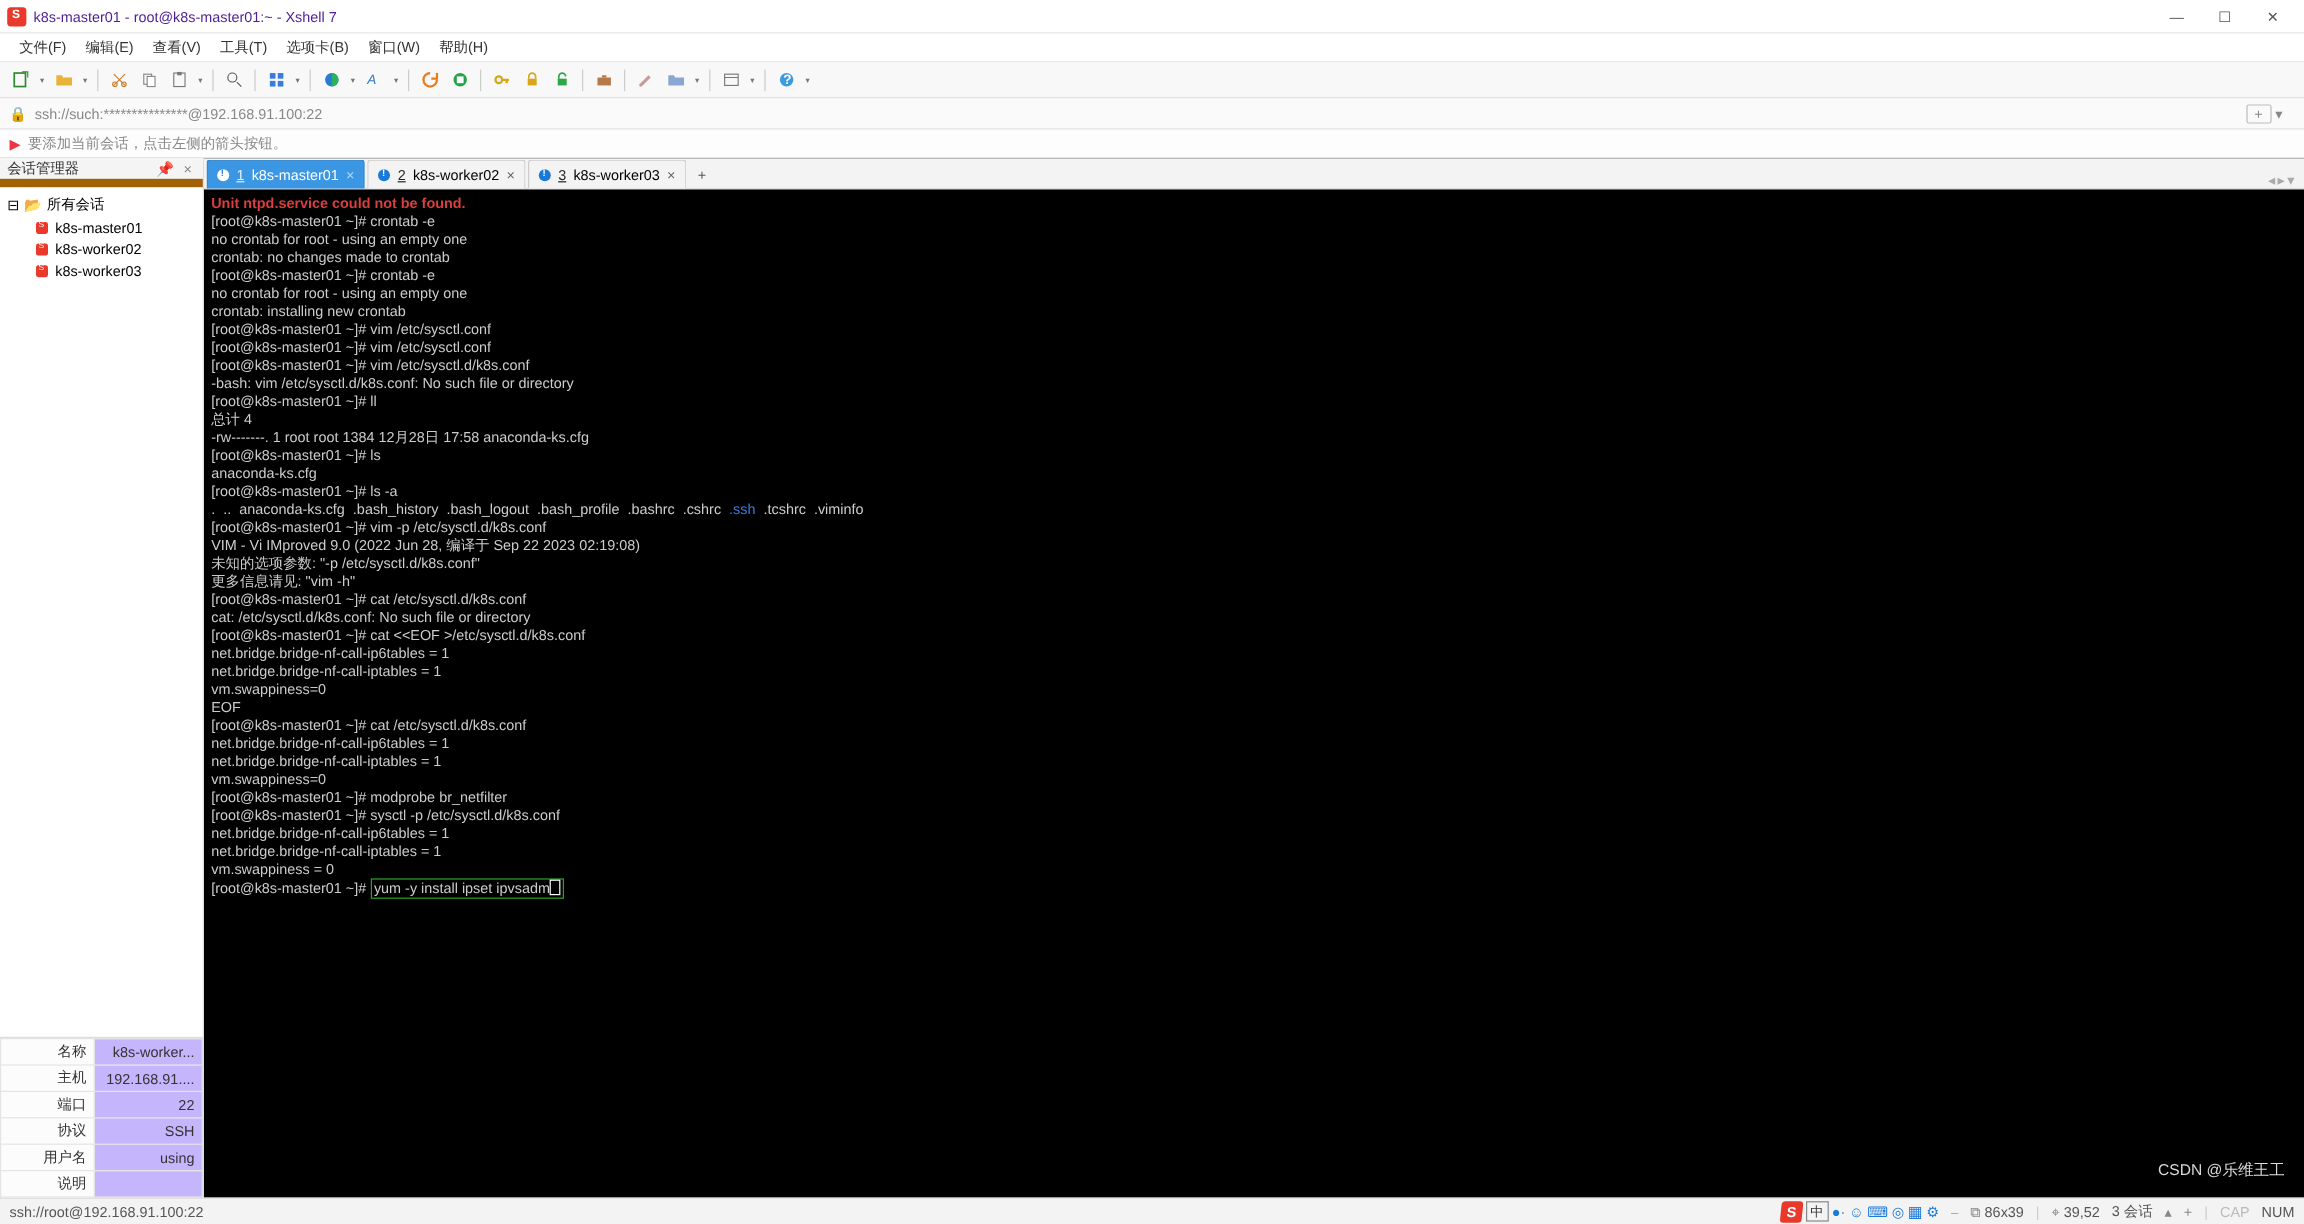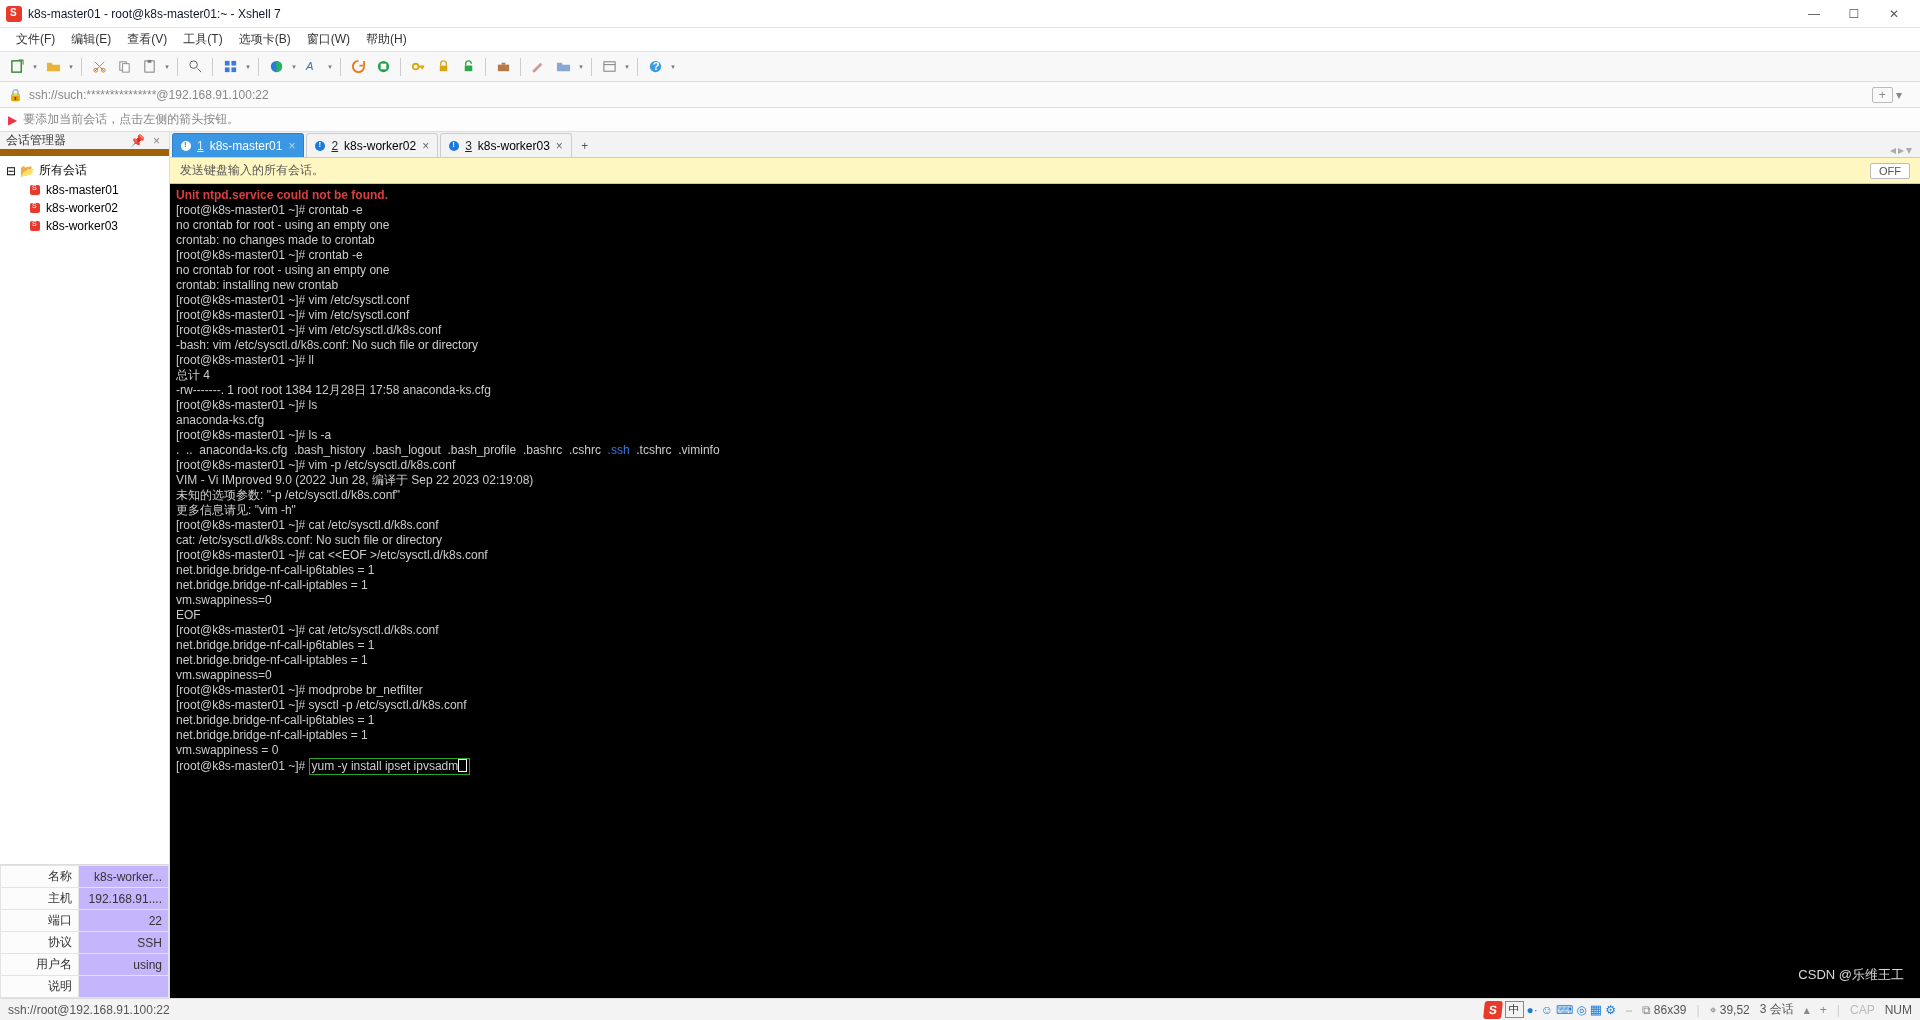--- a/index.html
+++ b/index.html
@@ -2,21 +2,21 @@
 <html><head>
 <meta charset="utf-8">
 <style>
 * { margin:0; padding:0; box-sizing:border-box; font-family:"Microsoft YaHei","Segoe UI",Tahoma,sans-serif; font-size:12px; }
 body { background:#f0f0f0; width:1920px; height:1020px; overflow:hidden; display:flex; flex-direction:column; }
 
 
 .titlebar { height:28px; background:#fff; display:flex; align-items:center; padding:0 6px; border-bottom:1px solid #e3e3e3; }
 .titlebar .app-icon { width:16px; height:16px; background:#e8392b; border-radius:3px; margin-right:6px; position:relative; }
 .titlebar .app-icon:after { content:"S"; color:#fff; font-size:10px; font-weight:bold; position:absolute; left:4px; top:1px; }
-.titlebar .title-text { color:#0f172a; }
+.titlebar .title-text { color:#4c1d95; }
 .titlebar .win-controls { margin-left:auto; display:flex; }
 .titlebar .win-controls div { width:40px; height:24px; display:flex; align-items:center; justify-content:center; color:#555; cursor:pointer; }
 
 
 .menubar { height:24px; background:#fff; display:flex; align-items:flex-start; padding:0 8px; border-bottom:1px solid #e3e3e3; }
 .menubar .item { padding:3px 8px; cursor:pointer; color:#333; }
 
 
 .toolbar { height:30px; background:#f8f8f8; display:flex; align-items:center; padding:0 6px; gap:3px; border-bottom:1px solid #ddd; }
 .tbtn { width:22px; height:22px; display:flex; align-items:center; justify-content:center; cursor:pointer; border-radius:2px; }
@@ -337,24 +337,20 @@
         <span class="tnum">3</span>
         <span>k8s-worker03</span>
         <span class="tclose">×</span>
       </div>
       <div class="tab-add">+</div>
       <div class="navarrows">
         <span>◂</span>
         <span>▸</span>
         <span>▾</span>
       </div>
-    </div>
-    <div class="broadcast">
-      <span>发送键盘输入的所有会话。</span>
-      <span class="offbtn">OFF</span>
     </div>
     <div class="term"><span class="red">Unit ntpd.service could not be found.</span>
 <span>[root@k8s-master01 ~]# crontab -e</span>
 <span>no crontab for root - using an empty one</span>
 <span>crontab: no changes made to crontab</span>
 <span>[root@k8s-master01 ~]# crontab -e</span>
 <span>no crontab for root - using an empty one</span>
 <span>crontab: installing new crontab</span>
 <span>[root@k8s-master01 ~]# vim /etc/sysctl.conf</span>
 <span>[root@k8s-master01 ~]# vim /etc/sysctl.conf</span>

